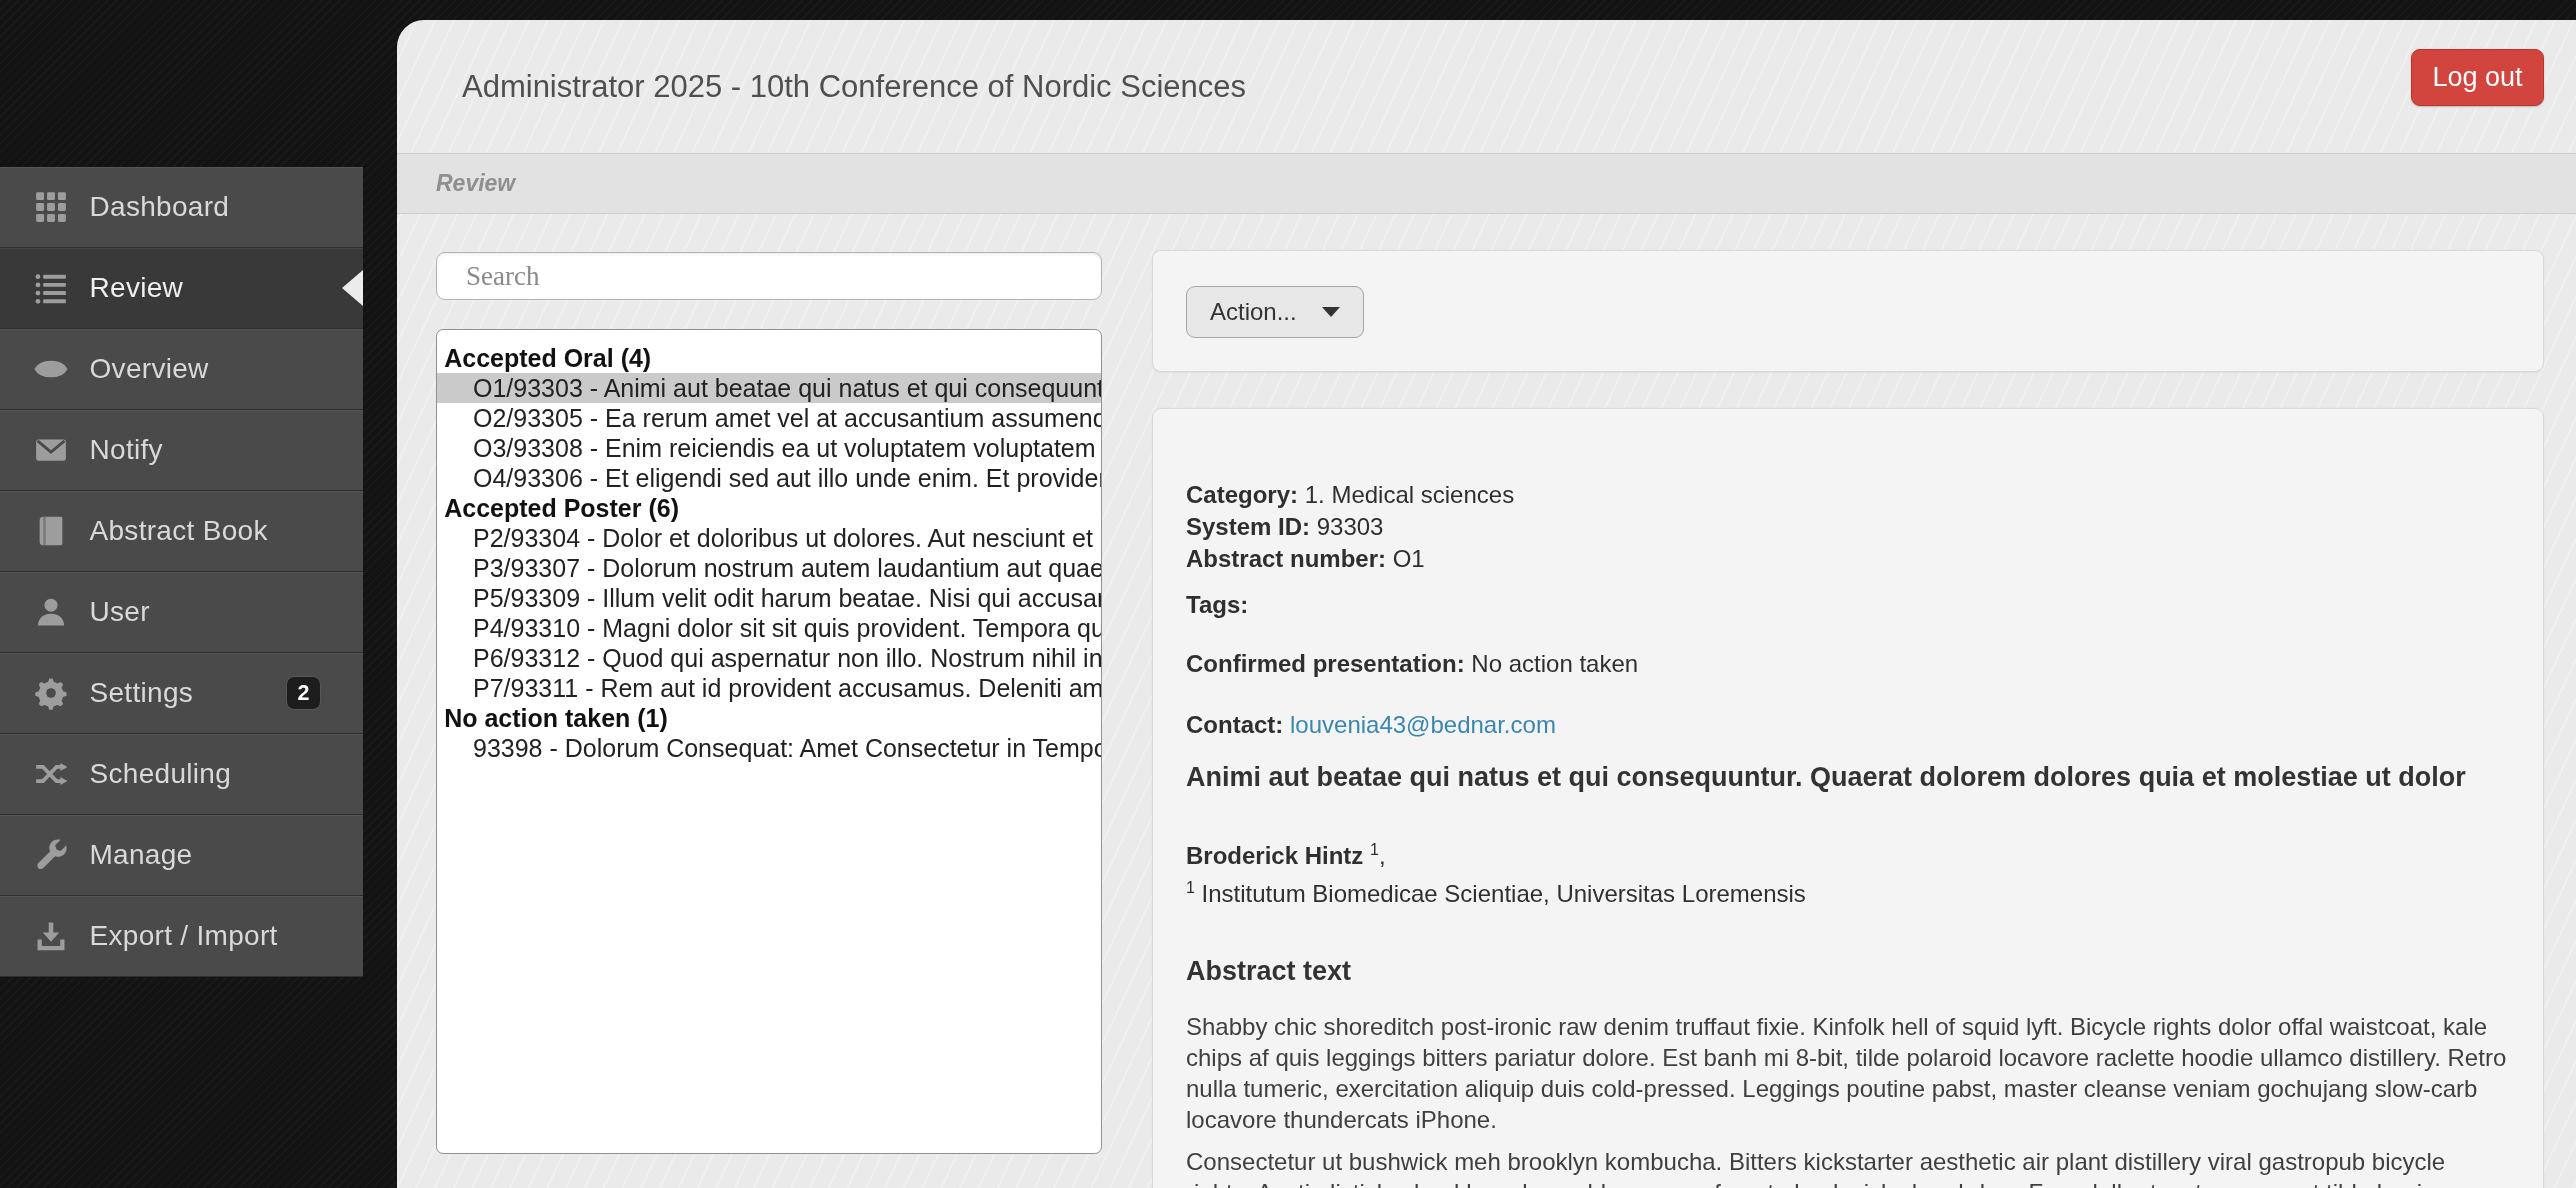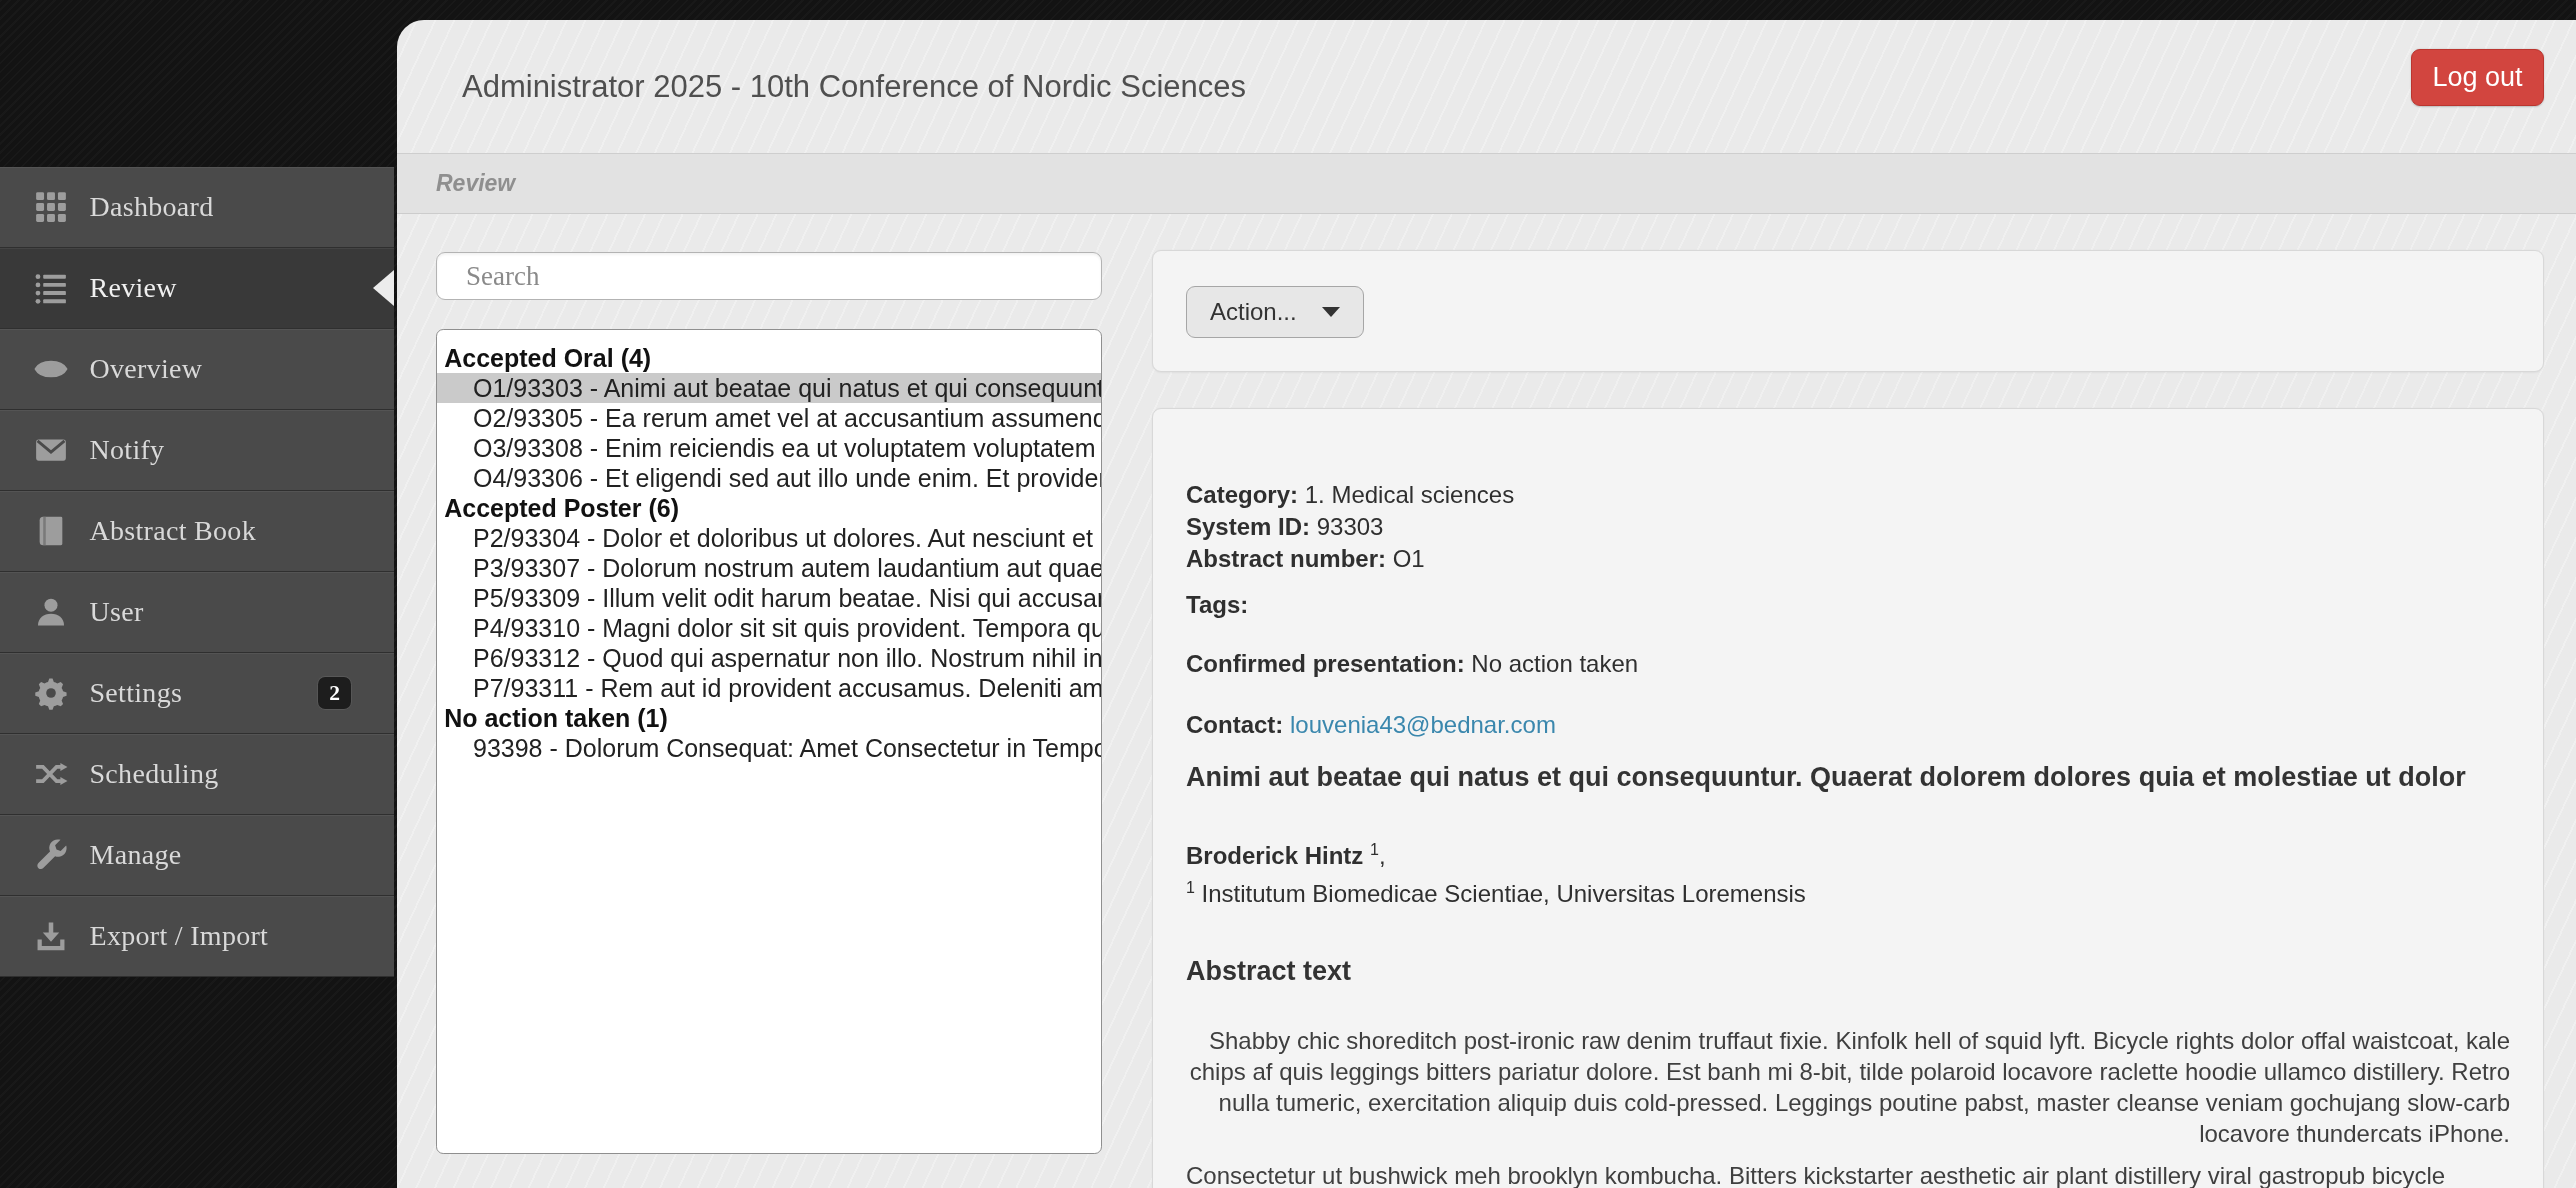--- a/index.html
+++ b/index.html
@@ -5,21 +5,21 @@
   * { margin:0; padding:0; box-sizing:border-box; }
   html,body { width:2576px; height:1189px; overflow:hidden; }
   body { font-family:"Liberation Sans","DejaVu Sans",sans-serif; }
 
   .stage { position:relative; width:2576px; height:1189px; overflow:hidden;
     background:#131313;
     background-image:repeating-linear-gradient(135deg, rgba(255,255,255,.025) 0 1.8px, rgba(0,0,0,0) 1.8px 6.3px);
   }
 
   
-  .sidebar { position:absolute; left:0; top:167px; width:394px; z-index:2;font-family:Liberation Serif, serif; }
+  .sidebar { position:absolute; left:0; top:167px; width:363px; z-index:2; }
   .nav-item { position:relative; height:81px; background:#4a4a4a;
     border-bottom:1.8px solid #2f2f2f; box-shadow:inset 0 0.9px 0 rgba(255,255,255,.06);
     display:flex; align-items:center; cursor:pointer; }
   .nav-item.active { background:#393939; }
   .nav-icon { width:34px; height:34px; margin-left:34px; color:#9d9d9d; flex:0 0 auto; }
   .nav-icon svg { width:34px; height:34px; display:block; fill:currentColor; }
   .nav-label { margin-left:21.5px; font-size:28px; color:#d9d9d9; letter-spacing:0.3px; }
   .nav-item.active .nav-label { color:#f0f0f0; }
   .nav-badge { position:absolute; right:43px; top:50%; transform:translateY(-50%);
     min-width:33px; height:32px; padding:0 7.2px; background:#1d1d1d; border-radius:7.2px;
@@ -76,21 +76,21 @@
   .d-label { font-weight:bold; }
   .gap-s { margin-top:14px; } .gap-m { margin-top:27px; } .gap-c { margin-top:29px; }
   .email-link { color:#3a87ad; text-decoration:none; cursor:pointer; }
   .abs-title { margin-top:18px; font-size:27px; font-weight:bold; color:#333; line-height:36px; }
   .author-row { margin-top:39px; font-size:24px; line-height:32px; color:#2f2f2f; }
   .author-name { font-weight:bold; }
   sup { font-size:16px; }
   .affil-row { font-size:24px; line-height:32px; color:#2f2f2f; }
   .abs-heading { margin-top:43px; font-size:27px; font-weight:bold; color:#333; line-height:36px; }
   .abs-para { font-size:24px; line-height:31px; color:#3f3f3f; max-width:1326px; }
-  .p1 { margin-top:36px;text-align:right; } .p2 { margin-top:10.8px; }
+  .p1 { margin-top:22px; } .p2 { margin-top:10.8px; }
 </style>
 </head>
 <body>
 
 <div class="stage">
 
   <div class="sidebar">
 
     <div class="nav-item">
       <span class="nav-icon">

